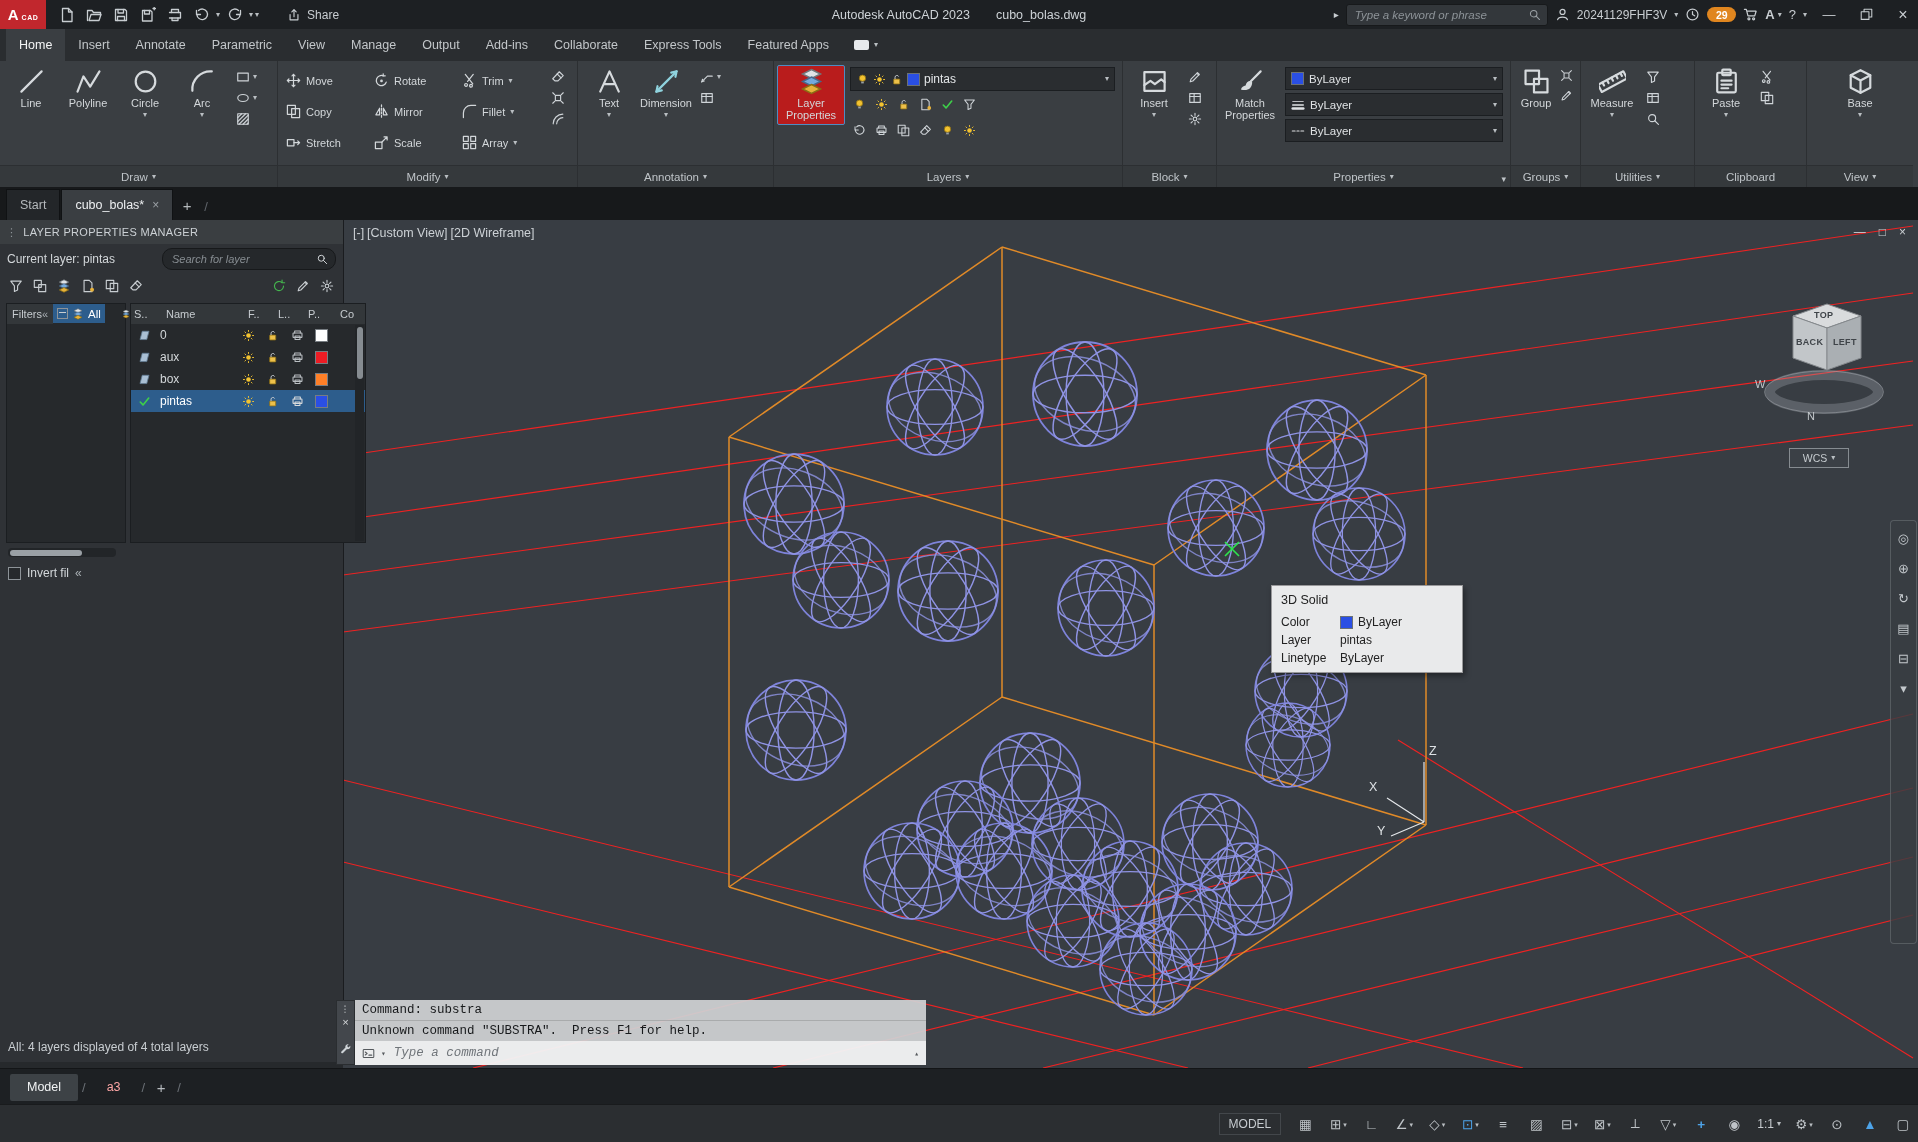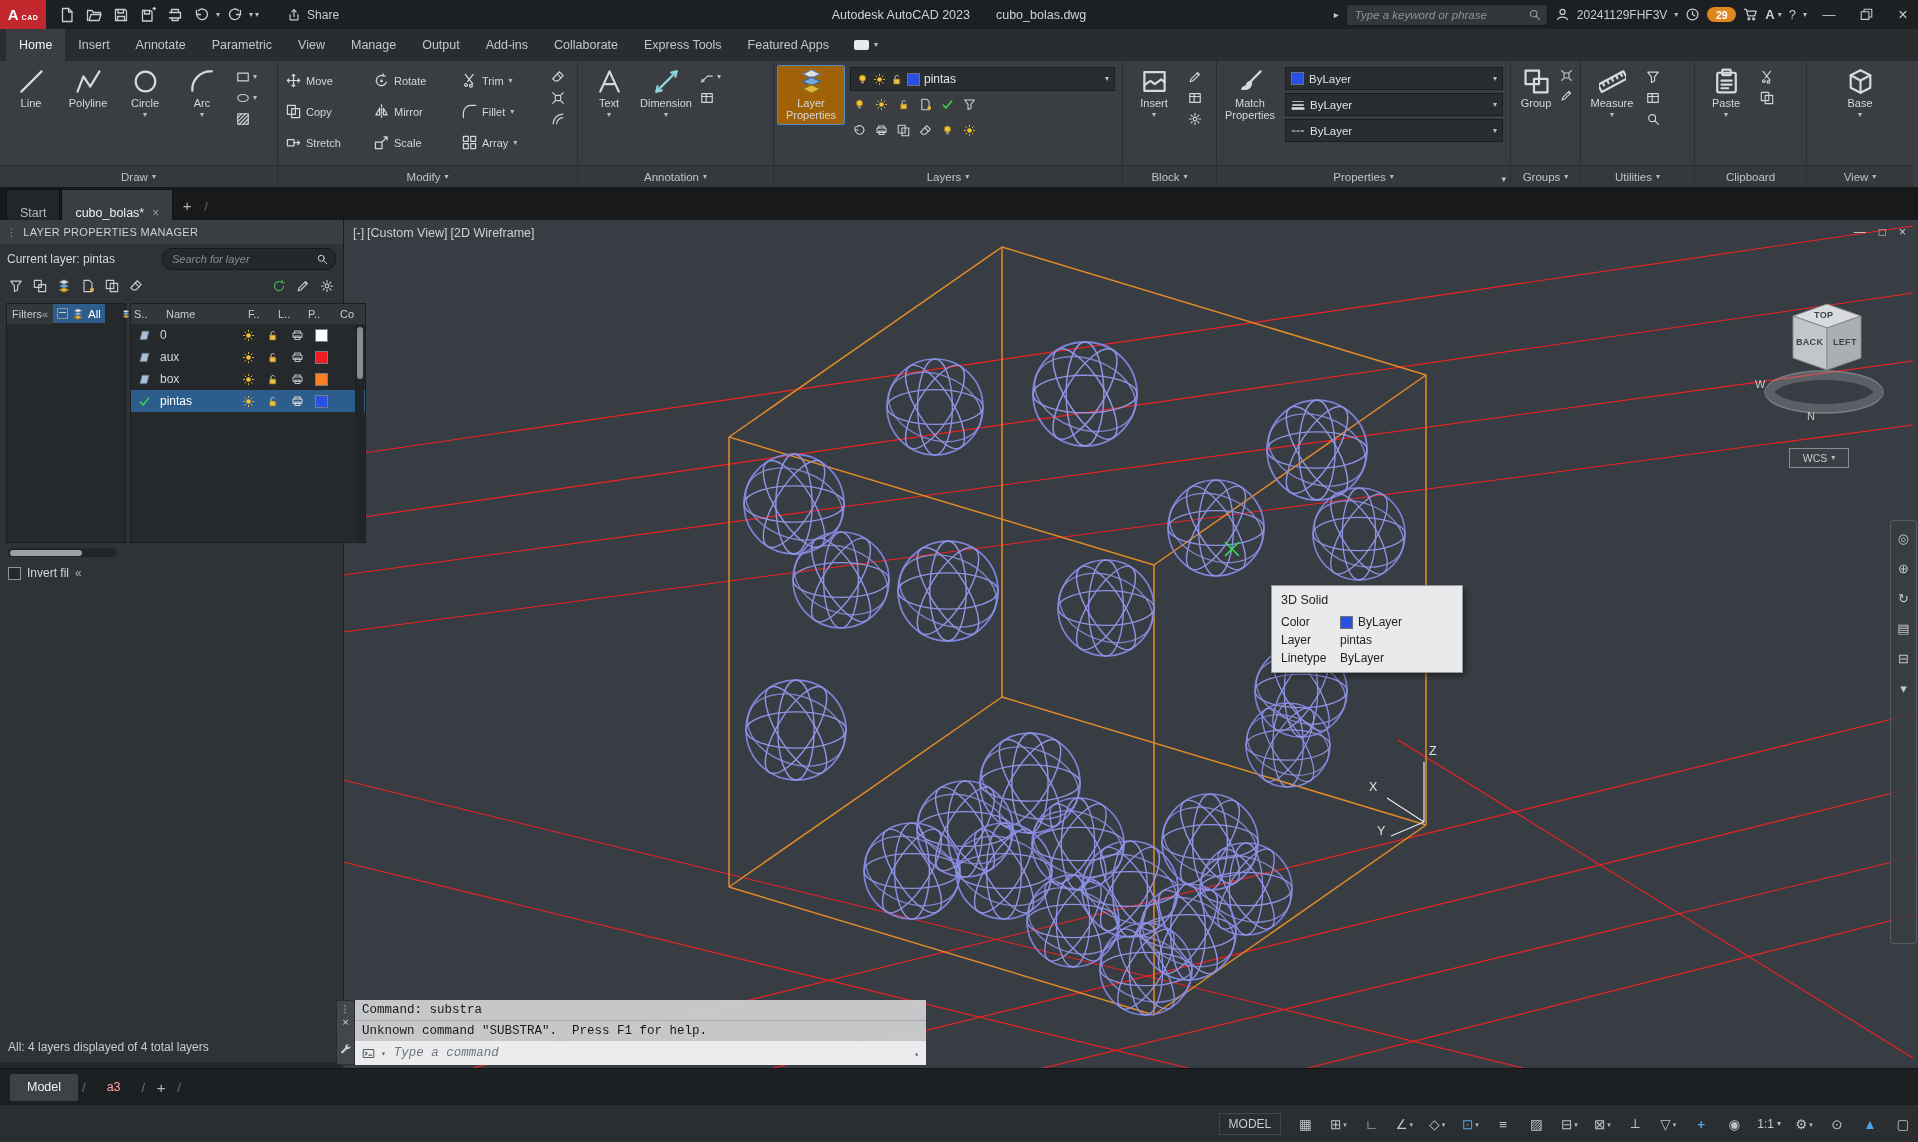--- a/index.html
+++ b/index.html
@@ -33,37 +33,37 @@
   .rtab.active{background:#3a3e42;color:#f3f4f5}
   .ws-btn{display:flex;align-items:center;gap:5px;padding:0 12px}
   .ws-ico{width:15px;height:10px;background:#e7eaec;border-radius:2px;display:inline-block}
   
   .ribbon{position:absolute;top:61px;left:0;right:0;height:126px;background:#3a3e42;display:flex;z-index:18}
   .panel{display:flex;flex-direction:column;border-right:1px solid #2c2f32;position:relative;flex:none}
   .pc{flex:1;display:flex;align-items:flex-start;padding:4px 3px 0;gap:1px}
   .plabel{height:21px;display:flex;align-items:center;justify-content:center;gap:4px;font-size:11.5px;color:#bfc4c8;background:#35393c;border-top:1px solid #2c2f32}
   .bigbtn{width:56px;display:flex;flex-direction:column;align-items:center;gap:2px;padding-top:3px;color:#d6dadd;cursor:pointer}
   .blbl{font-size:11px;line-height:12px;text-align:center;color:#d3d7da}
-  .bigbtn.hl{background:#a16207;border:1px solid #4f8cc2;border-radius:2px;padding:2px 1px 3px;width:64px}
+  .bigbtn.hl{background:#b91c1c;border:1px solid #4f8cc2;border-radius:2px;padding:2px 1px 3px;width:64px}
   .minicol{display:flex;flex-direction:column;gap:7px;padding:5px 5px;color:#cfd4d8}
   .mini{display:flex;align-items:center;gap:3px}
   .modgrid{display:grid;grid-template-columns:repeat(3,88px);grid-auto-rows:31px;align-items:center}
   .medbtn{display:flex;align-items:center;gap:5px;font-size:11px;color:#d3d7da;padding-left:5px;cursor:pointer}
   .lright{display:flex;flex-direction:column;gap:4px;padding:2px 4px;flex:1}
   .lcombo{display:flex;align-items:center;gap:4px;height:22px;background:#2a2d30;border:1px solid #1b1e21;padding:0 5px;font-size:12px}
   .lcombo .lname{flex:1;color:#e3e6e8}
   .ltools{display:flex;gap:9px;padding:2px 3px;color:#cfd4d8}
   .sw10{width:11px;height:11px;border:1px solid #6b7176;display:inline-block;flex:none}
   .pright{display:flex;flex-direction:column;gap:3px;padding:2px 4px;flex:1}
   .pcombo{display:flex;align-items:center;gap:5px;height:21px;background:#2a2d30;border:1px solid #1b1e21;padding:0 5px;font-size:11.5px;color:#dfe2e4}
   .pcombo .pval{flex:1}
   .launcher{position:absolute;right:4px;bottom:3px;font-size:9px;color:#bfc4c8}
   
   .filetabs{position:absolute;top:187px;left:0;right:0;height:33px;background:#17191b;display:flex;align-items:flex-end;padding-left:6px;z-index:17}
-  .ftab{height:30px;display:flex;align-items:flex-end;gap:8px;padding:0 13px;background:#232629;color:#b5b9bc;font-size:12.5px;margin-right:1px;border:1px solid #101214;border-bottom:none;cursor:pointer}
+  .ftab{height:30px;display:flex;align-items:center;gap:8px;padding:0 13px;background:#232629;color:#b5b9bc;font-size:12.5px;margin-right:1px;border:1px solid #101214;border-bottom:none;cursor:pointer}
   .ftab.active{background:#3a3e42;color:#eef0f2}
   .tclose{font-size:12px;color:#9aa0a5}
   .ftab-add{width:26px;height:30px;display:flex;align-items:center;justify-content:center;color:#b5b9bc;font-size:15px}
   .fslash{color:#5f646a;margin:0 4px 6px;font-size:13px}
   
   .palette{position:absolute;left:0;top:220px;width:343px;height:842px;background:#2f3236;border-right:1px solid #1a1c1f;z-index:16;font-size:12px}
   .pal-header{height:24px;background:#3a3e41;display:flex;align-items:center;gap:6px;padding:0 6px;font-size:11px;letter-spacing:.3px;color:#ccd1d5}
   .grip{color:#8d9398;font-size:11px}
   .pal-current{height:30px;display:flex;align-items:center;padding:0 7px;color:#d3d7da}
   .pal-search{margin-left:auto;width:158px;height:20px;background:#25282b;border:1px solid #17191b;border-radius:10px;display:flex;align-items:center;padding:0 7px;gap:4px}

